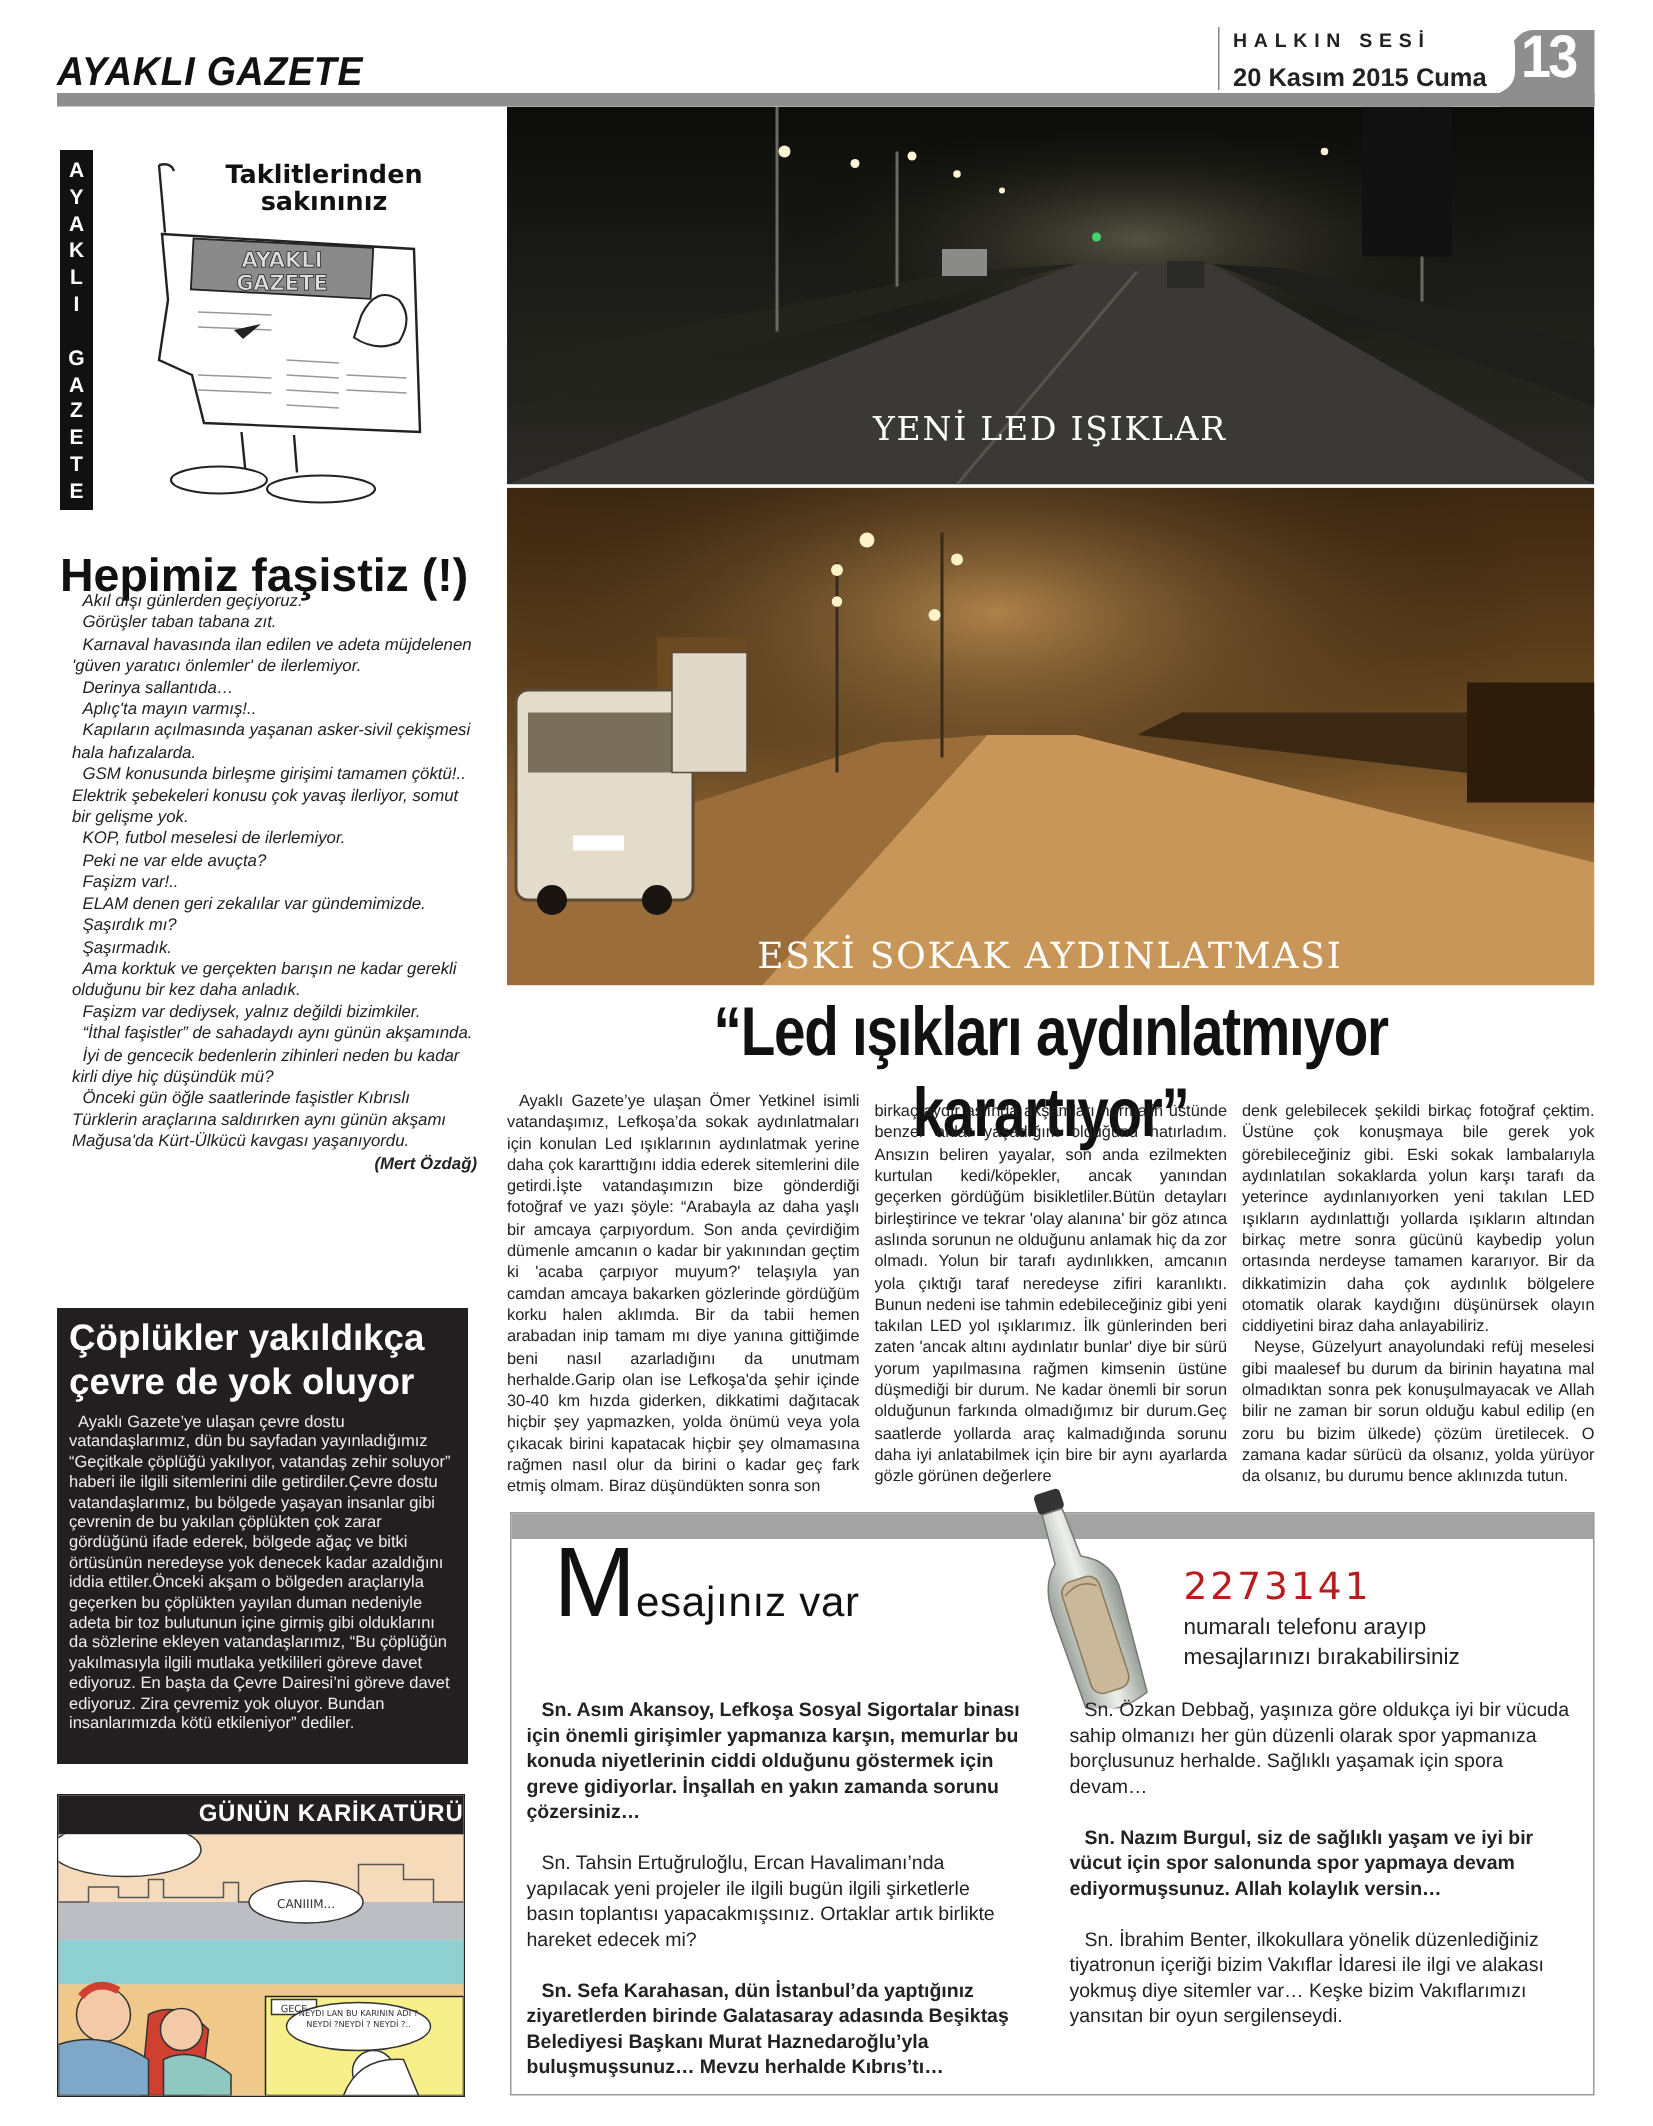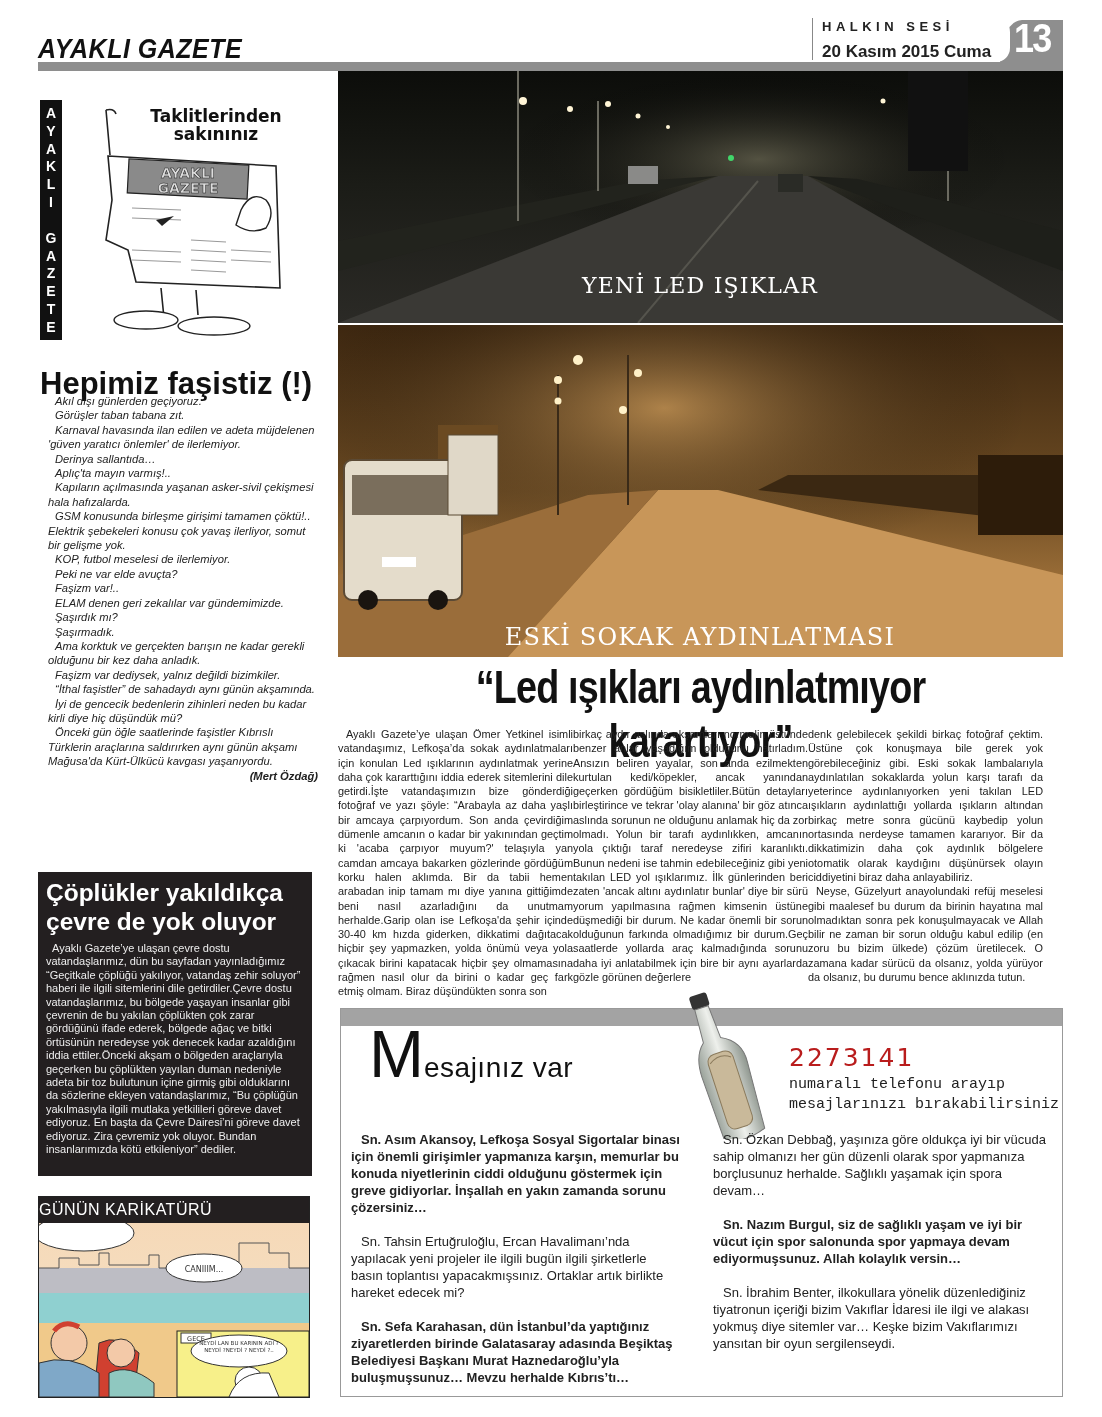--- a/index.html
+++ b/index.html
@@ -47,21 +47,21 @@
   .col-body p { text-indent: 7px; }
   .col-byline { text-align: right; font-weight: bold; margin-top: 0; }
 
   .dark-box { position: absolute; left: 38px; top: 872px; width: 274px; height: 304px; background: #231f20; color: #fff; padding: 6px 8px; }
   .dark-headline { font-size: 24.5px; font-weight: bold; line-height: 29px; color: #fff; }
   .dark-body { margin-top: 6px; font-size: 11px; line-height: 13.4px; color: #eee; text-indent: 6px; }
 
   .cartoon-box { position: absolute; left: 38px; top: 1196px; width: 272px; height: 202px; border: 1px solid #222; }
   .cartoon-label {
     position: absolute; left: 0; top: 0; width: 100%; height: 26px; background: #231f20; color: #fff;
-    text-align: left; font-weight: normal; font-size: 16px; line-height: 26px; letter-spacing: 0.5px;
+    text-align: right; font-weight: bold; font-size: 16px; line-height: 26px; letter-spacing: 0.5px;
   }
   .cartoon2-svg { position: absolute; left: 0; top: 26px; width: 270px; height: 174px; }
 
   
   .photo { position: absolute; left: 338px; width: 725px; overflow: hidden; }
   .photo-top { top: 71px; height: 252px; }
   .photo-bottom { top: 325px; height: 332px; }
   .photo svg { display: block; width: 100%; height: 100%; }
   .photo-caption {
     position: absolute; left: 0; width: 100%; text-align: center; color: #fff;
@@ -69,33 +69,33 @@
   }
   .photo-top .photo-caption { top: 200px; font-size: 22px; }
 
   
   .main-headline {
     position: absolute; left: 338px; top: 660px; width: 725px; text-align: center;
     font-family: "Liberation Sans Narrow", "Liberation Sans", sans-serif; font-weight: bold;
     font-size: 46px; line-height: 54px; color: #111; letter-spacing: -1px;
     transform: scaleX(0.82); transform-origin: center;
   }
-  .article-cols { position: absolute; left: 338px; top: 727px; width: 725px; display: flex; gap: 0; }
+  .article-cols { position: absolute; left: 338px; top: 727px; width: 725px; display: flex; gap: 10px; align-items: center; }
   .article-col { width: 235px; font-size: 10.9px; line-height: 14.3px; text-align: justify; color: #222; }
   .article-col p.indent { text-indent: 8px; }
 
   
   .msg-box { position: absolute; left: 340px; top: 1008px; width: 723px; height: 389px; border: 1px solid #999; }
   .msg-bar { position: absolute; left: 0; top: 0; width: 100%; height: 17px; background: #a3a3a3; }
   .msg-title { position: absolute; left: 28px; top: 12px; font-family: Liberation Sans, sans-serif; color: #111; }
   .msg-title .big { font-size: 66px; line-height: 66px; font-weight: normal; }
   .msg-title .rest { font-size: 28px; letter-spacing: 0.5px; }
   .bottle-svg { position: absolute; left: 330px; top: -20px; width: 110px; height: 150px; }
   .msg-phone { position: absolute; left: 448px; top: 34px; font-family: "DejaVu Sans", sans-serif; font-size: 25px; letter-spacing: 2px; color: #b91c1c; }
-  .msg-phone-sub { position: absolute; left: 448px; top: 66px; font-size: 15px; line-height: 20px; color: #222; font-family: Liberation Mono, monospace; }
+  .msg-phone-sub { position: absolute; left: 448px; top: 66px; font-size: 15px; line-height: 20px; color: #222; font-family: Liberation Sans, sans-serif; }
   .msg-col { position: absolute; top: 122px; width: 330px; font-size: 13px; line-height: 17px; color: #222; }
   .msg-col-left { left: 10px; }
   .msg-col-right { left: 372px; width: 340px; }
   .msg-col p { text-indent: 10px; margin-bottom: 17px; }
   .msg-col p.bold { font-weight: bold; }
 </style>
 </head>
 <body>
 
 <div class="section-title">AYAKLI GAZETE</div>

